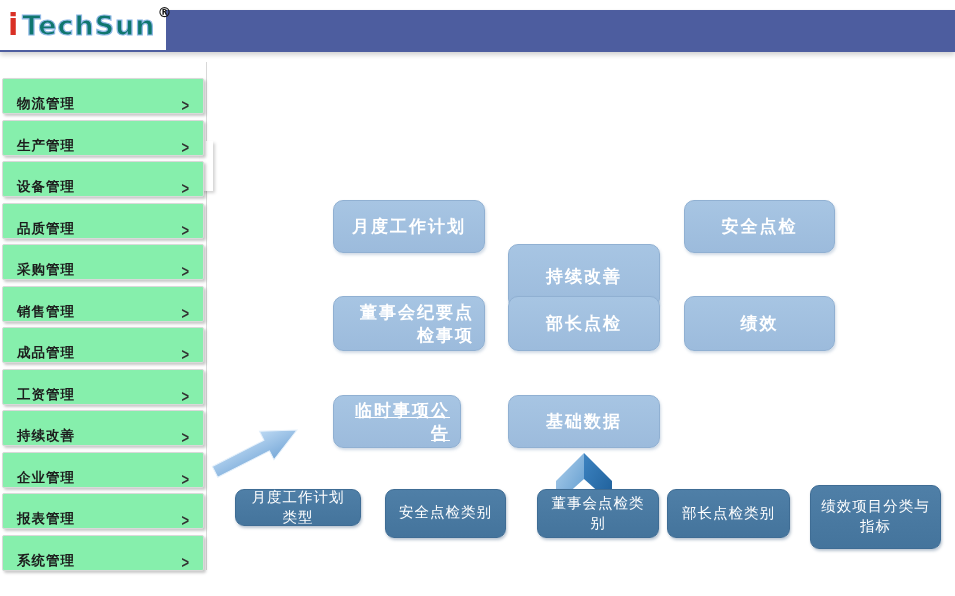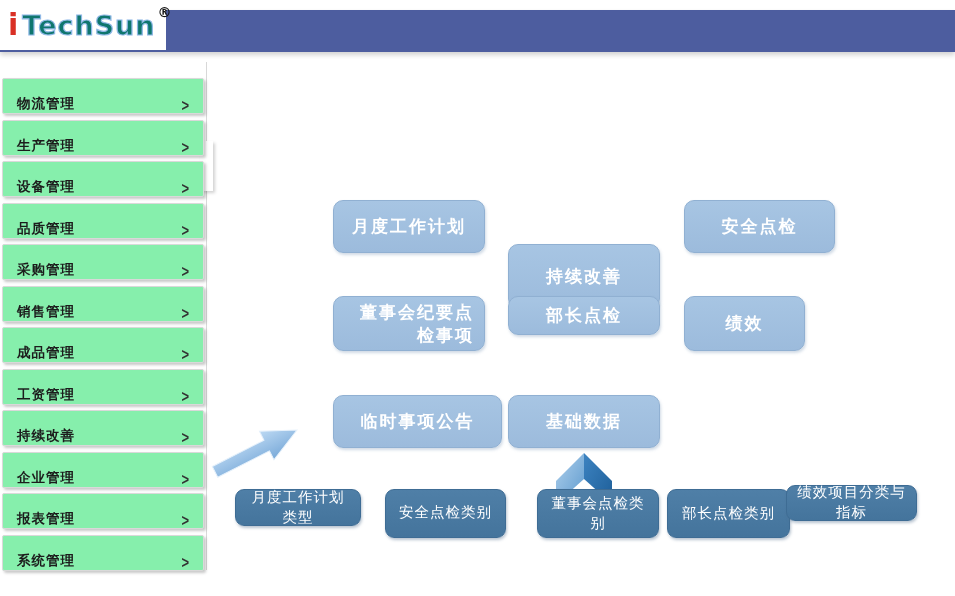--- a/index.html
+++ b/index.html
@@ -57,41 +57,41 @@
     color:#ffffff;
     font-family:"DejaVu Serif", serif;
     font-size:17px;font-weight:bold;letter-spacing:2px;line-height:1.3;
     display:flex;align-items:center;justify-content:center;text-align:right;
     box-sizing:border-box;padding:12px 10px;cursor:pointer;
   }
   .lb1{left:333px;top:200px;width:152px;height:53px;}
   .lb2{left:508px;top:200px;width:152px;height:65px;margin-top:44px;}
   .lb3{left:684px;top:200px;width:151px;height:53px;}
   .lb4{left:333px;top:296px;width:152px;height:55px;}
-  .lb5{left:508px;top:296px;width:152px;height:39px;}
-  .lb6{left:684px;top:296px;width:121px;height:55px;}
-  .lb7{left:333px;top:395px;width:169px;height:53px;}
+  .lb5{left:508px;top:296px;width:152px;height:55px;}
+  .lb6{left:684px;top:296px;width:151px;height:55px;}
+  .lb7{left:333px;top:395px;width:128px;height:53px;text-decoration:underline;}
   .lb8{left:508px;top:395px;width:152px;height:53px;}
   
   .btn-dark{
     position:absolute;border-radius:9px;
     background:linear-gradient(180deg,#4F7FA7 0%,#44749C 100%);
     border:1px solid #3E6C94;
     box-shadow:1px 2px 3px rgba(80,110,140,0.4);
     color:#ffffff;
     font-family:"Liberation Sans", sans-serif;
     font-size:14.5px;letter-spacing:1px;line-height:1.35;
     display:flex;align-items:center;justify-content:center;text-align:center;
     box-sizing:border-box;padding:2px 8px;cursor:pointer;z-index:4;
   }
   .db1{left:235px;top:489px;width:126px;height:37px;}
   .db2{left:385px;top:489px;width:121px;height:49px;font-family:Liberation Mono, monospace;}
   .db3{left:525px;top:489px;width:122px;height:49px;margin-left:12px;}
   .db4{left:667px;top:489px;width:123px;height:49px;}
-  .db5{left:786px;top:485px;width:131px;height:36px;}
+  .db5{left:810px;top:485px;width:131px;height:64px;}
   
   .diag-arrow{position:absolute;left:206px;top:420px;z-index:2;}
   .up-arrow{position:absolute;left:555px;top:452px;z-index:3;}
 </style>
 </head>
 <body>
 
 <div class="page">
 
   <div class="header-band"></div>

